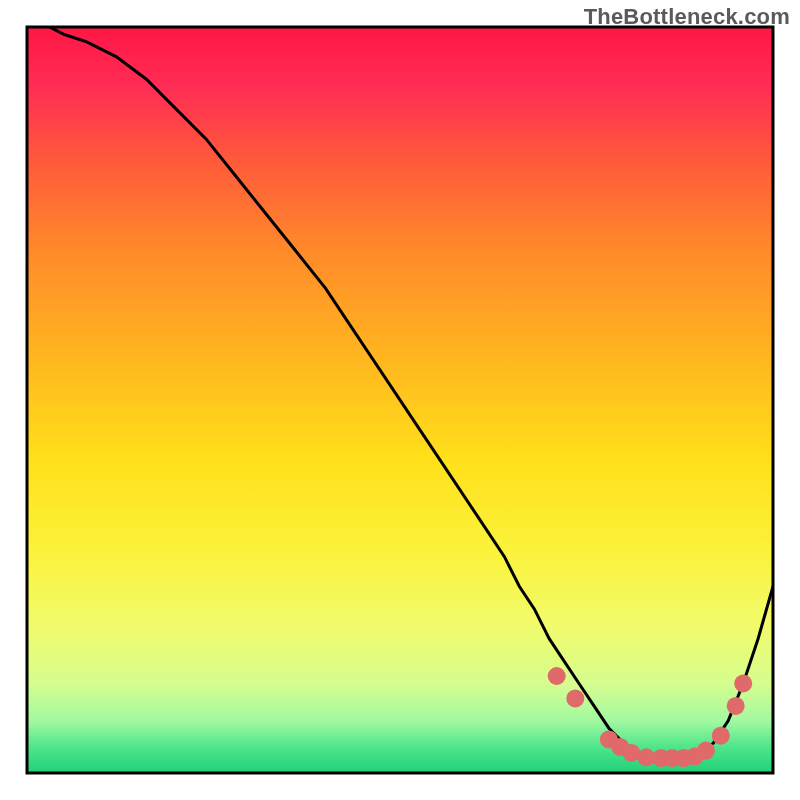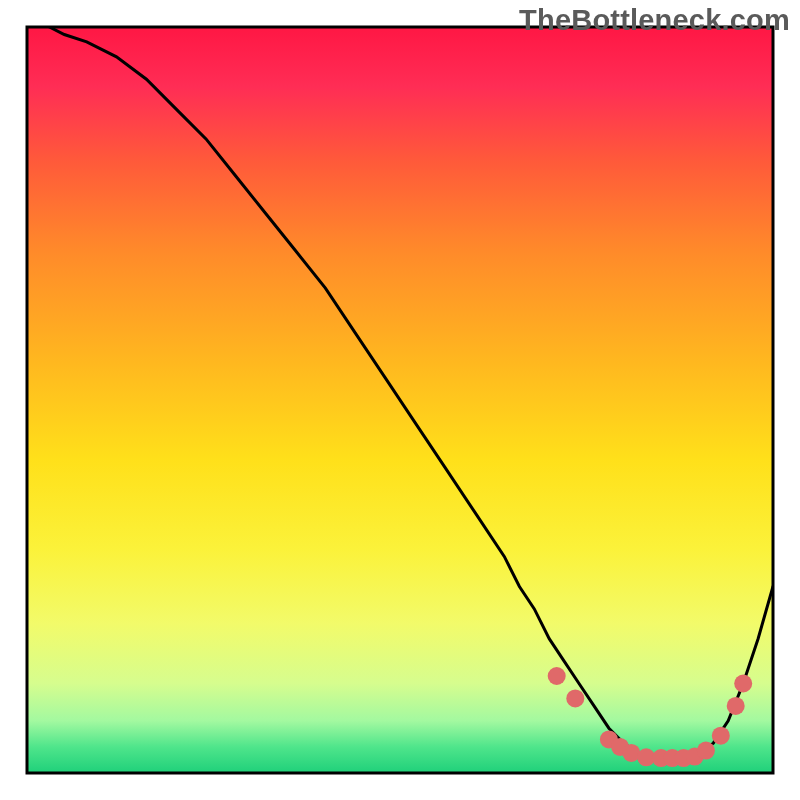--- a/index.html
+++ b/index.html
@@ -13,21 +13,21 @@
   }
   .wrap {
     position: relative;
     width: 800px;
     height: 800px;
   }
   .attribution {
     position: absolute;
     top: 4px;
     right: 10px;
-    font-size: 29px;
+    font-size: 22px;
     font-weight: 600;
     color: #5a5a5a;
     letter-spacing: 0.2px;
     z-index: 10;
   }
   svg.plot {
     position: absolute;
     left: 0;
     top: 0;
     width: 800px;

